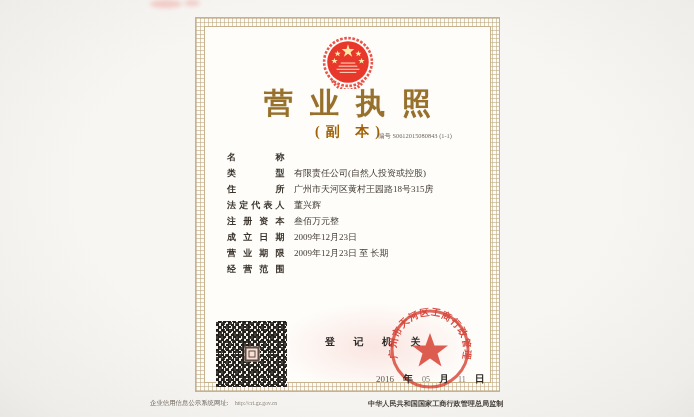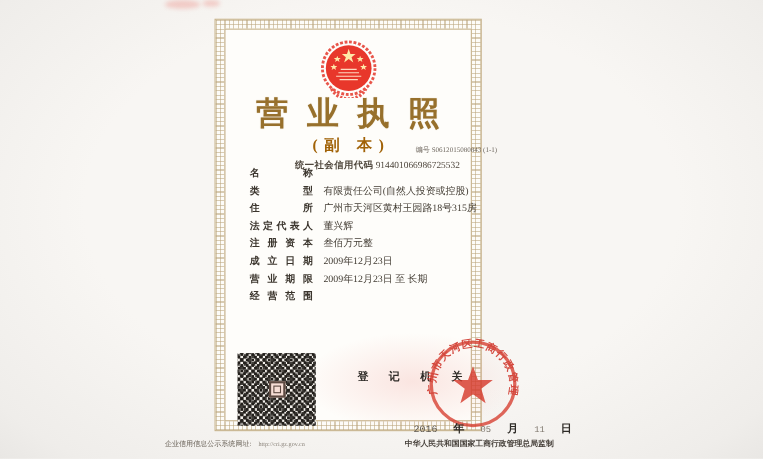--- a/index.html
+++ b/index.html
@@ -13,21 +13,21 @@
     position:absolute; inset:0;
     background:radial-gradient(ellipse at 50% 45%, #f8f6f3 55%, #efedea 90%, #e9e7e4 100%);
   }
   
   .smudge { position:absolute; border-radius:50%; filter:blur(2px); background:rgba(236,128,120,.35); }
   .smudge.a { left:150px; top:0; width:32px; height:8px; }
   .smudge.b { left:184px; top:0; width:16px; height:6px; }
 
   
   .cert {
-    position:absolute; left:195px; top:17px; width:243px; height:375px;
+    position:absolute; left:195px; top:17px; width:305px; height:375px;
     background:#fdfcf8;
   }
   .cert-frame {
     position:absolute; inset:0;
     border:1px solid #c6b28b;
     background:
       repeating-linear-gradient(0deg,  rgba(186,164,122,.55) 0 1px, transparent 1px 4px),
       repeating-linear-gradient(90deg, rgba(186,164,122,.55) 0 1px, transparent 1px 4px);
   }
   .cert-inner {
@@ -94,22 +94,22 @@
   .qr-logo::after {
     content:""; position:absolute; inset:2px; border:1px solid #5d4a42;
   }
   .registrar {
     position:absolute; left:120px; top:308px;
     font-size:10px; font-weight:bold; letter-spacing:8px; padding-left:0;
     color:#2e2b27; white-space:nowrap;
   }
   .seal { position:absolute; left:183px; top:280px; opacity:.9; }
   .date-line {
-    position:absolute; left:168px; top:353px; width:130px;
-    white-space:nowrap; color:#2e2b27;font-family:Liberation Mono, monospace;
+    position:absolute; left:168px; top:341px; width:130px;
+    white-space:nowrap; color:#2e2b27;
   }
   .date-line .num { font-size:8px; color:#7d766c; margin:0 3px; }
   .date-line .num.year { font-size:9px; color:#5c564d; }
   .date-line .unit { font-size:10px; font-weight:bold; margin:0 2px; }
 
   
   .footer-left {
     position:absolute; left:150px; top:399px; font-size:8px; transform:scale(.8);
     transform-origin:left top; color:#6b645a; white-space:nowrap;
   }
@@ -149,24 +149,20 @@
           <path d="M34 72 h32"></path>
         </g>
         <path d="M20 88 a34 34 0 0 0 60 0" fill="none" stroke="#e8554a" stroke-width="6" stroke-dasharray="4 3"></path>
       </svg>
     </div>
 
     <div class="title">营业执照</div>
     <div class="subtitle">(副 本)</div>
     <div class="serial">编号 S0612015080843 (1-1)</div>
 
-    <div class="credit-line">
-      <b>统一社会信用代码</b>
-      <span>914401066986725532</span>
-    </div>
 
     <div class="fields">
       <div class="frow">
         <span class="flabel">名称</span>
       </div>
       <div class="frow">
         <span class="flabel">类型</span>
         <span class="fvalue">有限责任公司(自然人投资或控股)</span>
       </div>
       <div class="frow">

